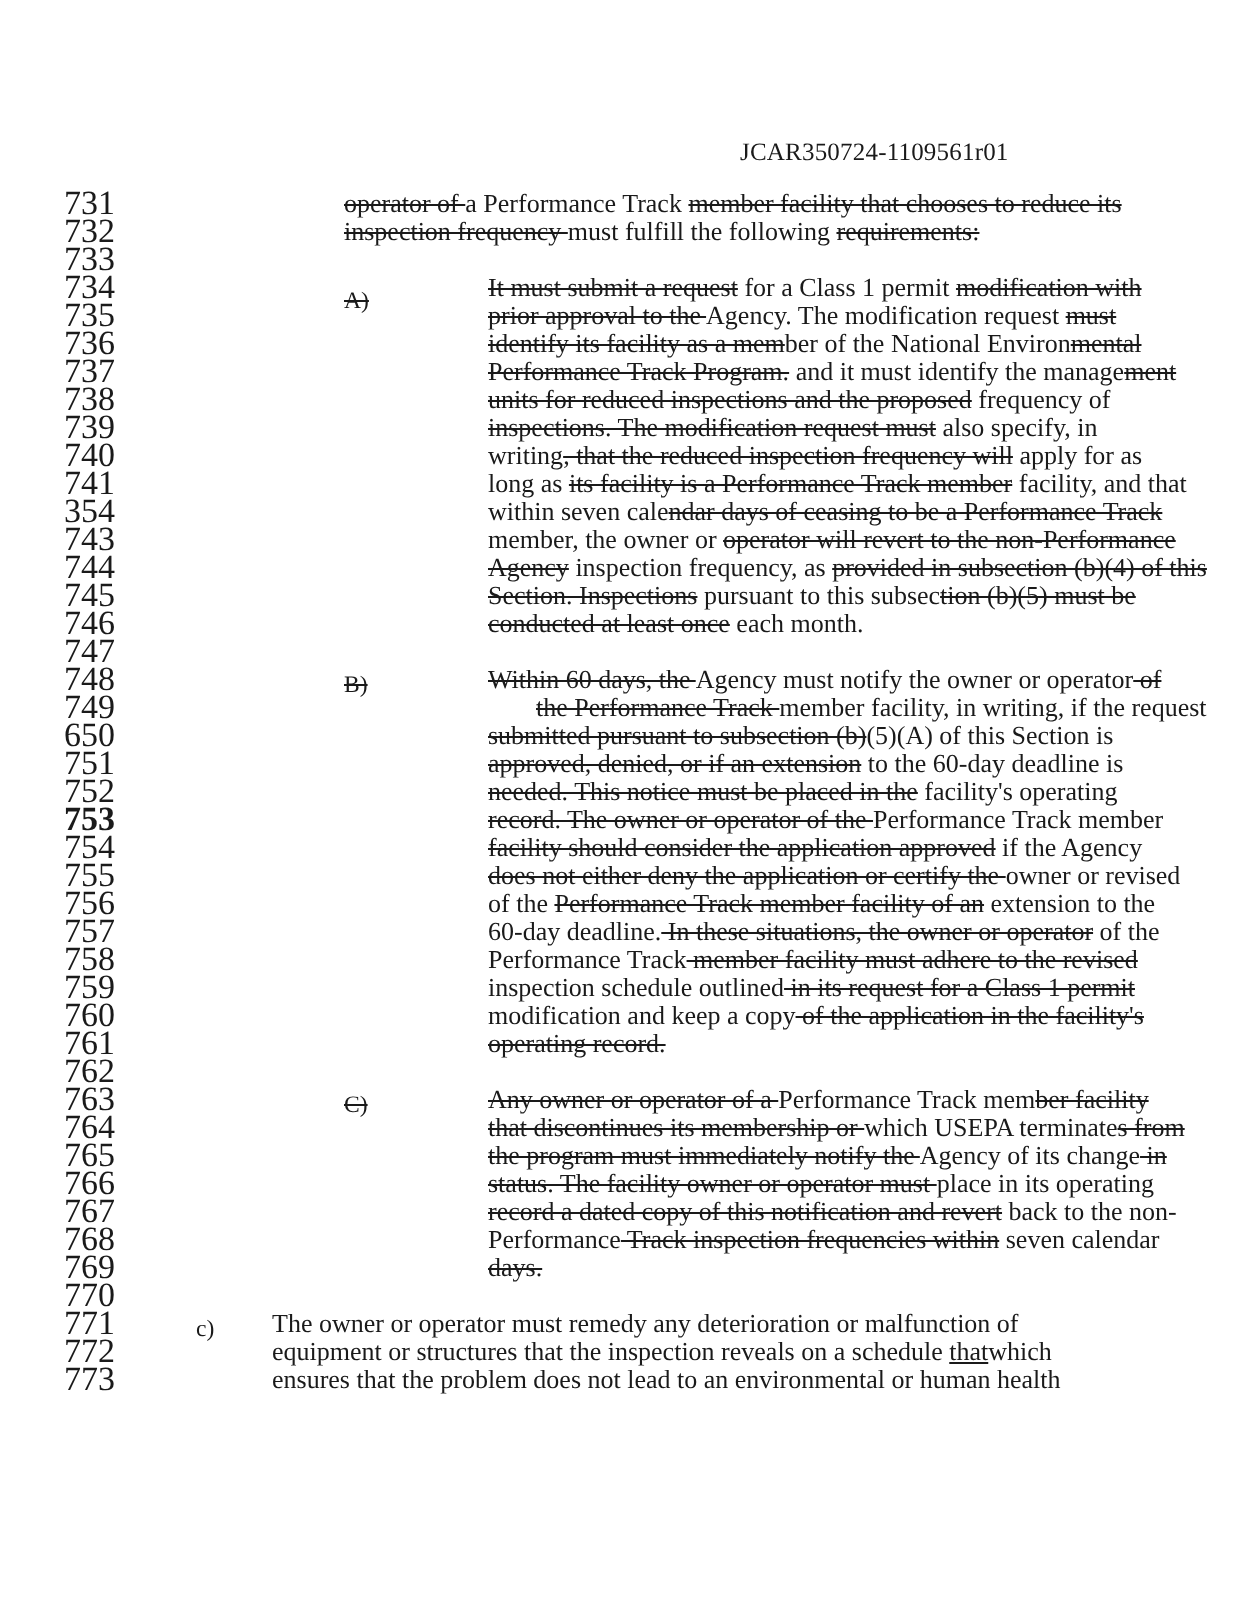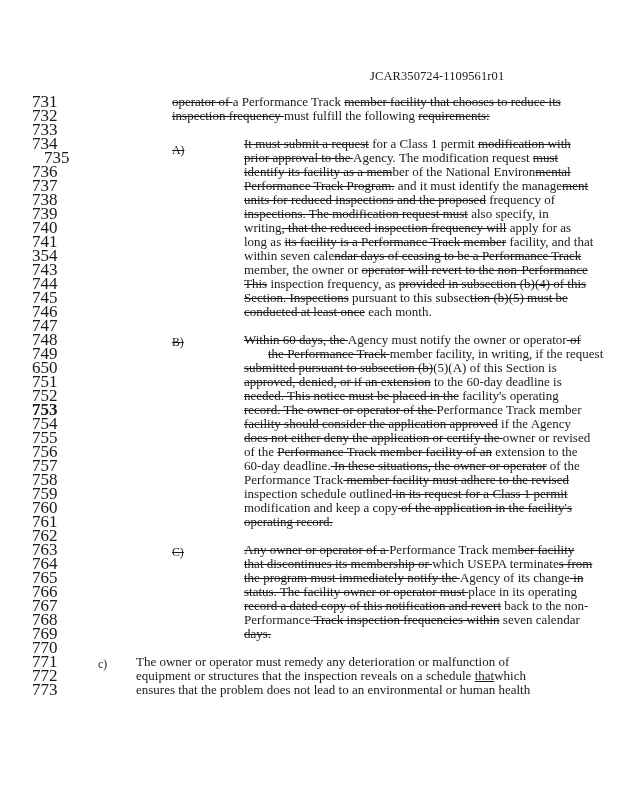--- a/index.html
+++ b/index.html
@@ -15,21 +15,21 @@
 </head>
 <body>
 
 <div class="header">JCAR350724-1109561r01</div>
 
 <div id="line-numbers">
     <div class="ln" style="top: 95px;">731</div>
     <div class="ln" style="top: 109px;">732</div>
     <div class="ln" style="top: 123px;">733</div>
     <div class="ln" style="top: 137px;">734</div>
-    <div class="ln" style="top: 151px; margin-left: 12px;">735</div>
+    <div class="ln" style="top: 151px;">735</div>
     <div class="ln" style="top: 165px;">736</div>
     <div class="ln" style="top: 179px;">737</div>
     <div class="ln" style="top: 193px;">738</div>
     <div class="ln" style="top: 207px;">739</div>
     <div class="ln" style="top: 221px;">740</div>
     <div class="ln" style="top: 235px;">741</div>
     <div class="ln" style="top: 249px;">354</div>
     <div class="ln" style="top: 263px;">743</div>
     <div class="ln" style="top: 277px;">744</div>
     <div class="ln" style="top: 291px;">745</div>
@@ -73,21 +73,21 @@
 <div class="line" style="left: 244px; top: 137px;"><s>It must submit a request</s><span> for a Class 1 permit </span><s>modification with</s></div>
     <div class="line" style="left: 244px; top: 151px;"><s>prior approval to the </s><span>Agency.  The modification request </span><s>must</s></div>
     <div class="line" style="left: 244px; top: 165px;"><s>identify its facility as a mem</s><span>ber of the National Environ</span><s>mental</s></div>
     <div class="line" style="left: 244px; top: 179px;"><s>Performance Track Program.</s><span> and it must identify the manage</span><s>ment</s></div>
     <div class="line" style="left: 244px; top: 193px;"><s>units for reduced inspections and the proposed</s><span> frequency of</span></div>
     <div class="line" style="left: 244px; top: 207px;"><s>inspections.  The modification request must</s><span> also specify, in</span></div>
     <div class="line" style="left: 244px; top: 221px;"><span>writing</span><s>, that the reduced inspection frequency will</s><span> apply for as</span></div>
     <div class="line" style="left: 244px; top: 235px;"><span>long as </span><s>its facility is a Performance Track member</s><span> facility, and that</span></div>
     <div class="line" style="left: 244px; top: 249px;"><span>within seven cale</span><s>ndar days of ceasing to be a Performance Track</s></div>
     <div class="line" style="left: 244px; top: 263px;"><span>member, the owner or </span><s>operator will revert to the non-Performance</s></div>
-    <div class="line" style="left: 244px; top: 277px;"><s>This</s><span> inspection frequency, as </span><s>provided in subsection (b)(4) of this</s></div>
+    <div class="line" style="left: 244px; top: 277px;"><s>Agency</s><span> inspection frequency, as </span><s>provided in subsection (b)(4) of this</s></div>
     <div class="line" style="left: 244px; top: 291px;"><s>Section.  Inspections</s><span> pursuant to this subsec</span><s>tion (b)(5) must be</s></div>
     <div class="line" style="left: 244px; top: 305px;"><s>conducted at least once</s><span> each month.</span></div>
   </div>
 
 <div id="para-B">
   <span class="label" style="left:172px;top:335px;"><s>B)</s></span>
 <div class="line" style="left: 244px; top: 333px;"><s>Within 60 days, the </s><span>Agency must notify the owner or operator</span><s> of</s></div>
     <div class="line" style="left: 244px; top: 347px; margin-left: 24px;"><s>the Performance Track </s><span>member facility, in writing, if the request</span></div>
     <div class="line" style="left: 244px; top: 361px;"><s>submitted pursuant to subsection (b)</s><span>(5)(A) of this Section is</span></div>
     <div class="line" style="left: 244px; top: 375px;"><s>approved, denied, or if an extension</s><span> to the 60-day deadline is</span></div>

